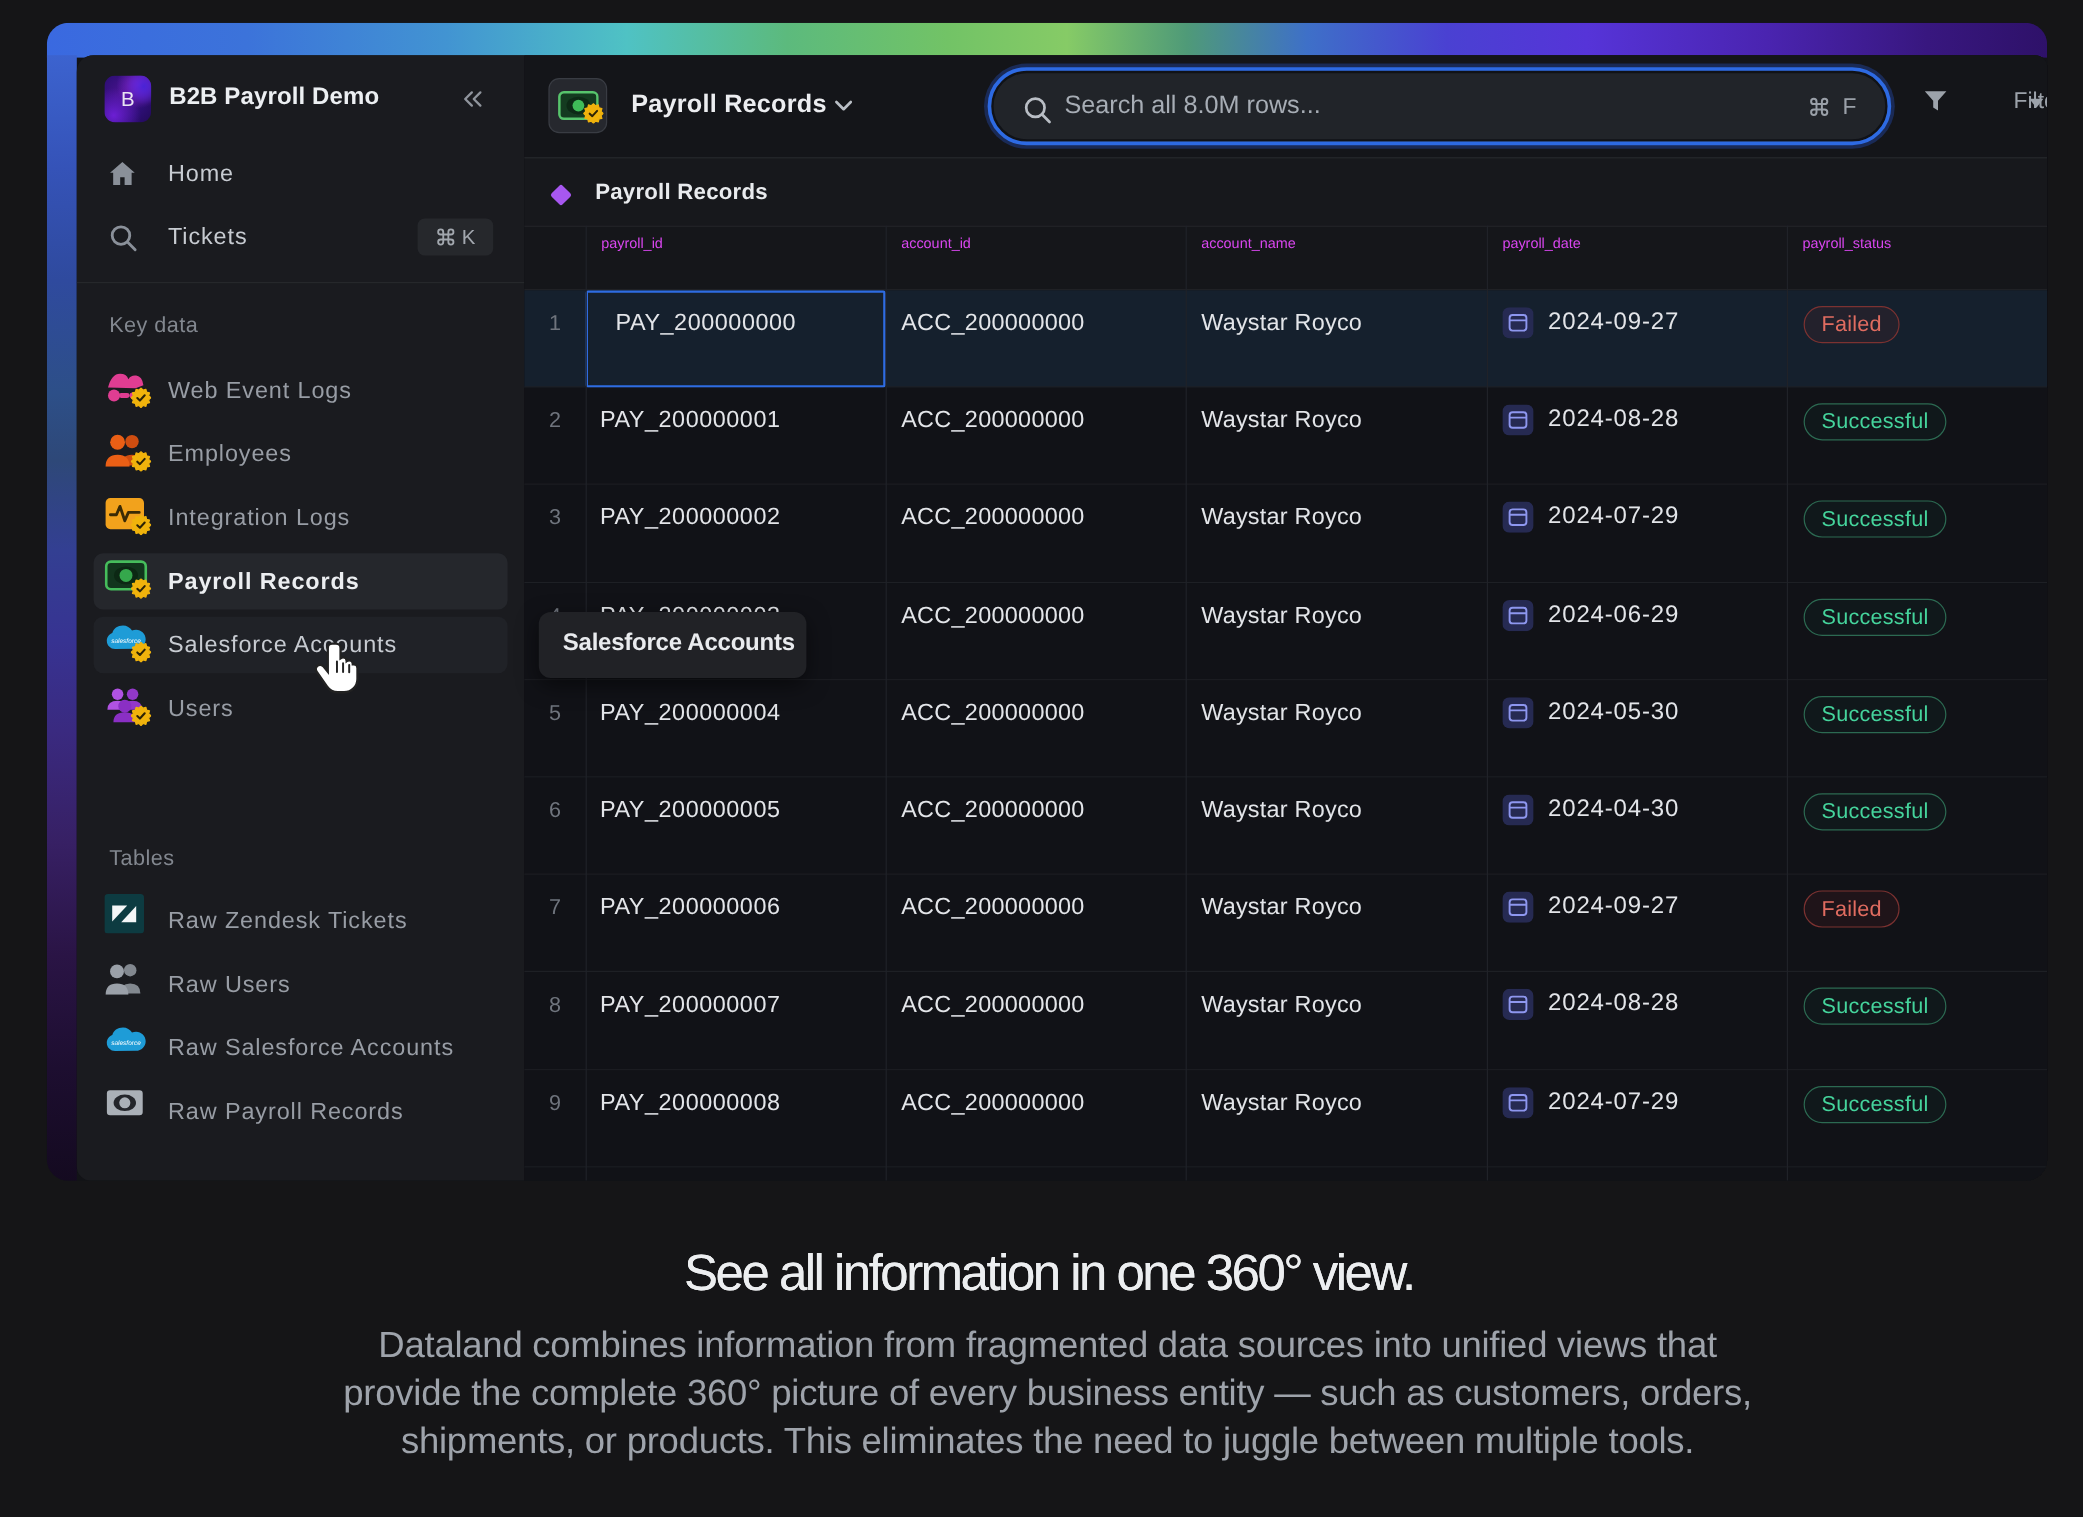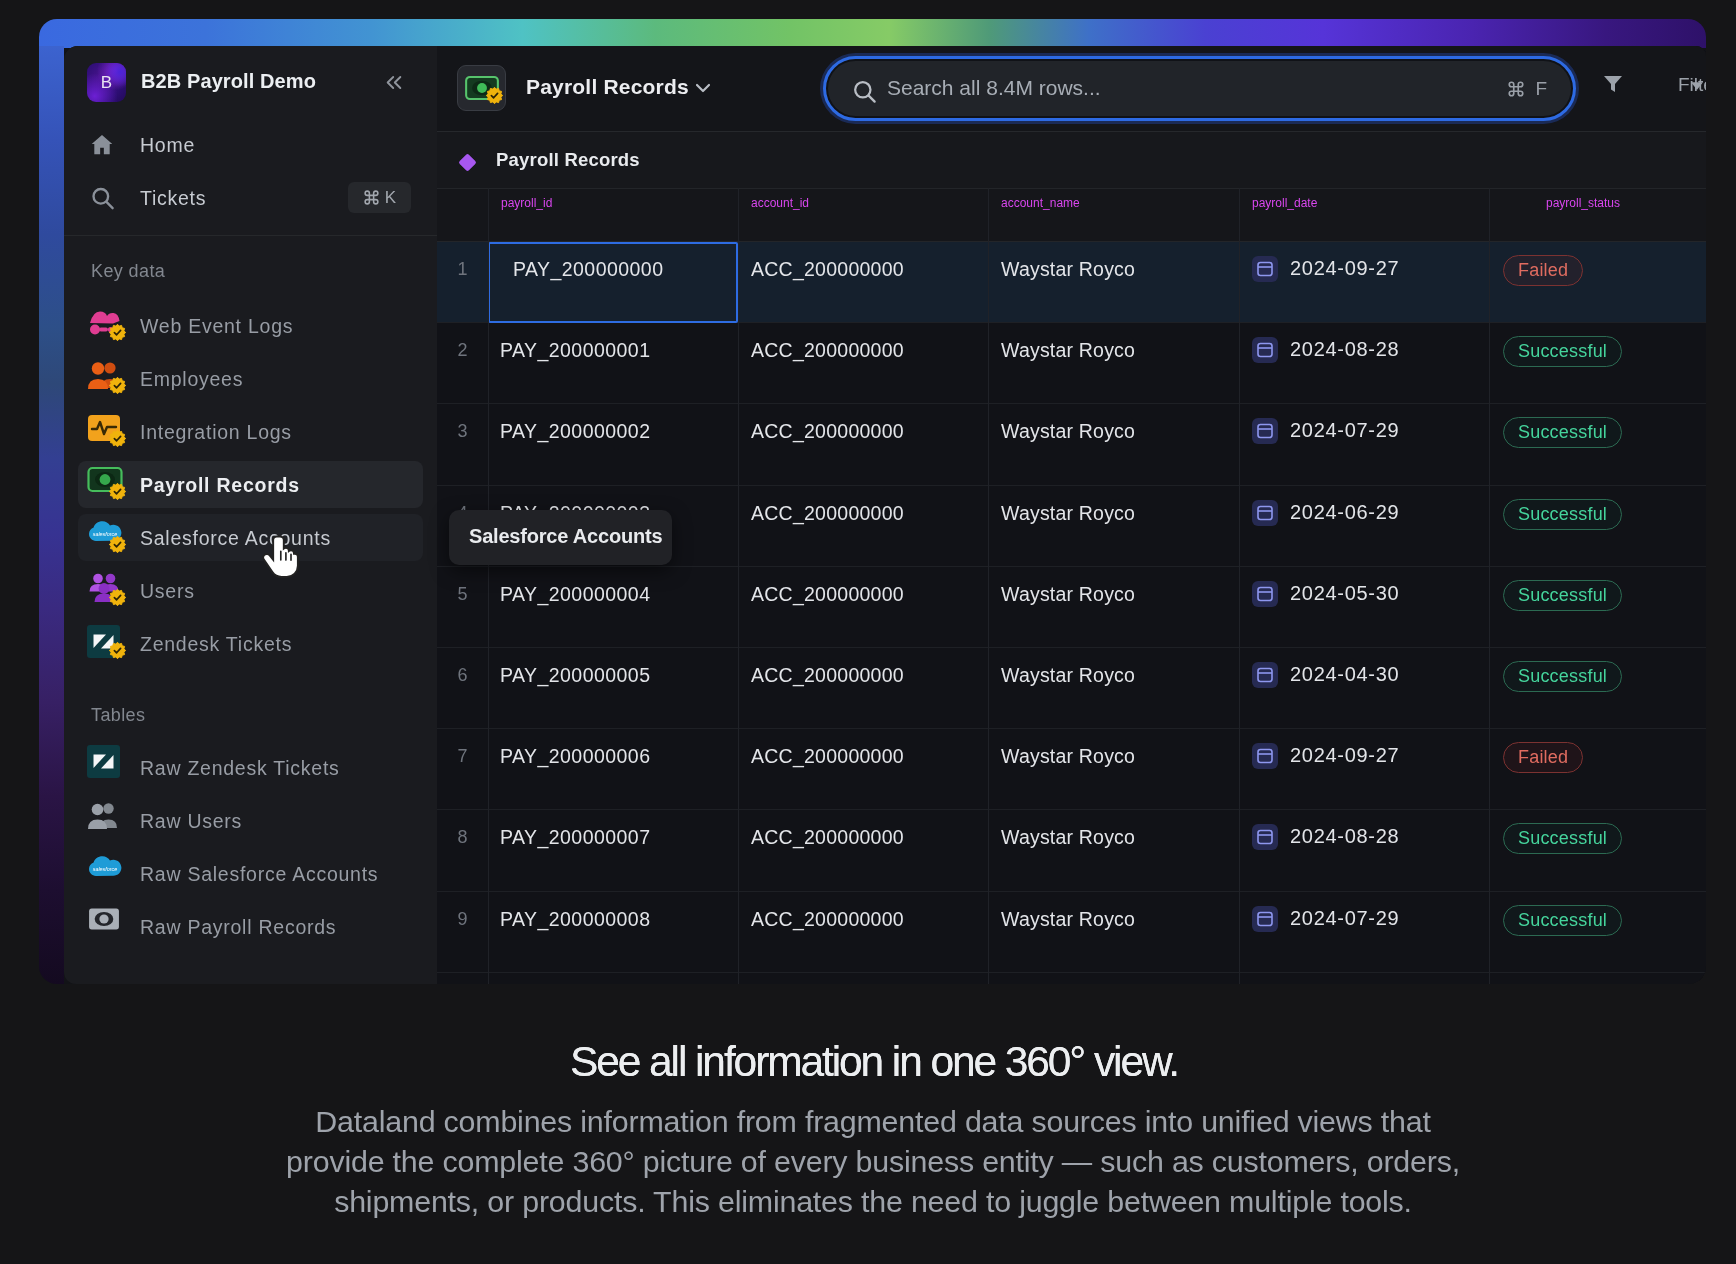--- a/index.html
+++ b/index.html
@@ -193,31 +193,20 @@
               <path d="M2.5 19.5 q0-7.5 8.5-7.5 q8.5 0 8.5 7.5 Z" fill="#b052e2"></path>
               <path d="M15.5 19.5 q0-7.5 8-7.5 q8 0 8 7.5 Z" fill="#9338c9"></path>
               <circle cx="17" cy="16.5" r="5.4" fill="#8a2fc4"></circle>
               <path d="M7.5 30 q0-8.5 9.5-8.5 q9.5 0 9.5 8.5 Z" fill="#8a2fc4"></path>
             </svg><span class="badge"><svg width="17" height="17" viewBox="0 0 17 17">
                 <path d="M8.50,0.30 L10.21,2.12 L12.60,1.40 L13.17,3.83 L15.60,4.40 L14.88,6.79 L16.70,8.50 L14.88,10.21 L15.60,12.60 L13.17,13.17 L12.60,15.60 L10.21,14.88 L8.50,16.70 L6.79,14.88 L4.40,15.60 L3.83,13.17 L1.40,12.60 L2.12,10.21 L0.30,8.50 L2.12,6.79 L1.40,4.40 L3.83,3.83 L4.40,1.40 L6.79,2.12 Z" fill="#f0b30c" stroke="#f0b30c" stroke-width="1" stroke-linejoin="round"></path>
                 <path d="M5.4 8.7 L7.6 10.8 L11.6 6.4" fill="none" stroke="#2c2306" stroke-width="1.7" stroke-linecap="round" stroke-linejoin="round"></path>
               </svg></span></span>
         <div class="nav-tx">Users</div>
       </div>
-      <div class="nav-row" style="top:574px;">
-        <span class="icwrap" style="left:9px;top:5px;"><svg width="33" height="33" viewBox="0 0 33 33">
-              <rect x="0" y="0" width="33" height="33" rx="3" fill="#0d3b41"></rect>
-              <path d="M6.5 9.5 h12.5 L6.5 23 Z" fill="#f4f6f7"></path>
-              <path d="M26.5 23.5 h-12.5 L26.5 10 Z" fill="#f4f6f7"></path>
-            </svg><span class="badge"><svg width="17" height="17" viewBox="0 0 17 17">
-                <path d="M8.50,0.30 L10.21,2.12 L12.60,1.40 L13.17,3.83 L15.60,4.40 L14.88,6.79 L16.70,8.50 L14.88,10.21 L15.60,12.60 L13.17,13.17 L12.60,15.60 L10.21,14.88 L8.50,16.70 L6.79,14.88 L4.40,15.60 L3.83,13.17 L1.40,12.60 L2.12,10.21 L0.30,8.50 L2.12,6.79 L1.40,4.40 L3.83,3.83 L4.40,1.40 L6.79,2.12 Z" fill="#f0b30c" stroke="#f0b30c" stroke-width="1" stroke-linejoin="round"></path>
-                <path d="M5.4 8.7 L7.6 10.8 L11.6 6.4" fill="none" stroke="#2c2306" stroke-width="1.7" stroke-linecap="round" stroke-linejoin="round"></path>
-              </svg></span></span>
-        <div class="nav-tx">Zendesk Tickets</div>
-      </div>
       <div class="sect" style="top:659px;text-align:center;">Tables</div>
 
       <div class="nav-row" style="top:698px;">
         <span class="icwrap" style="left:9px;top:1px;"><svg width="33" height="33" viewBox="0 0 33 33">
               <rect x="0" y="0" width="33" height="33" rx="3" fill="#0d3b41"></rect>
               <path d="M6.5 9.5 h12.5 L6.5 23 Z" fill="#f4f6f7"></path>
               <path d="M26.5 23.5 h-12.5 L26.5 10 Z" fill="#f4f6f7"></path>
             </svg></span>
         <div class="nav-tx">Raw Zendesk Tickets</div>
       </div>
@@ -261,21 +250,21 @@
           </div>
         <div id="mtitle">Payroll Records</div>
         <svg style="position:absolute;left:257px;top:36px;" width="18" height="12" viewBox="0 0 18 12" fill="none" stroke="#b9bec5" stroke-width="2.2" stroke-linecap="round" stroke-linejoin="round">
             <path d="M3 3 L9 9 L15 3"></path>
           </svg>
         <div id="sbar">
           <svg style="position:absolute;left:25px;top:19px;" width="27" height="27" viewBox="0 0 24 24" fill="none" stroke="#b9bec5" stroke-width="2" stroke-linecap="round">
               <circle cx="10.5" cy="10.5" r="6.8"></circle>
               <path d="M15.7 15.7 L21 21"></path>
             </svg>
-          <span class="ph">Search all 8.4M rows...</span>
+          <span class="ph">Search all 8.0M rows...</span>
           <span class="kf"><svg width="18" height="18" viewBox="0 0 24 24" fill="none" stroke="#9aa0a8" stroke-width="2.2" style="position:relative;top:3px;">
                 <path d="M15 6v12a3 3 0 1 0 3-3H6a3 3 0 1 0 3 3V6a3 3 0 1 0-3 3h12a3 3 0 1 0-3-3"></path>
               </svg>&nbsp;&nbsp;F</span>
         </div>
         <div id="filter">
           <svg style="position:absolute;left:0;top:1px;" width="20" height="18" viewBox="0 0 20 18" fill="#9ca2aa">
               <path d="M1 1 h18 l-7 8 v8 l-4-2.5 V9 Z"></path>
             </svg>
           <span style="position:absolute;left:31px;top:0;margin-left:44px;">Filter</span>
           <svg style="position:absolute;left:88px;top:8px;" width="12" height="8" viewBox="0 0 11 7" fill="#9ca2aa">
@@ -285,21 +274,21 @@
       </div>
       <div id="secband">
         <div class="diamond"></div>
         <div class="st">Payroll Records</div>
       </div>
       <div id="colhdr">
         <span class="ch" style="left:64px;">payroll_id</span>
         <span class="ch" style="left:314px;">account_id</span>
         <span class="ch" style="left:564px;">account_name</span>
         <span class="ch" style="left:815px;">payroll_date</span>
-        <span class="ch" style="left:1065px;margin-left:44px;">payroll_status</span>
+        <span class="ch" style="left:1065px;">payroll_status</span>
       </div>
       <div id="rows">
           <div class="row sel" style="top:0.0px;">
             <div class="selbox"></div>
             <div class="rn">1</div>
             <div class="cell" style="left:63px;letter-spacing:.45px;margin-left:13px;">PAY_200000000</div>
             <div class="cell" style="left:314px;">ACC_200000000</div>
             <div class="cell name" style="left:564px;">Waystar Royco</div>
             <svg class="dicon" style="top:14px;" width="26" height="26" viewBox="0 0 26 26">
               <rect x="0" y="0" width="26" height="26" rx="6" fill="#262a52"></rect>

